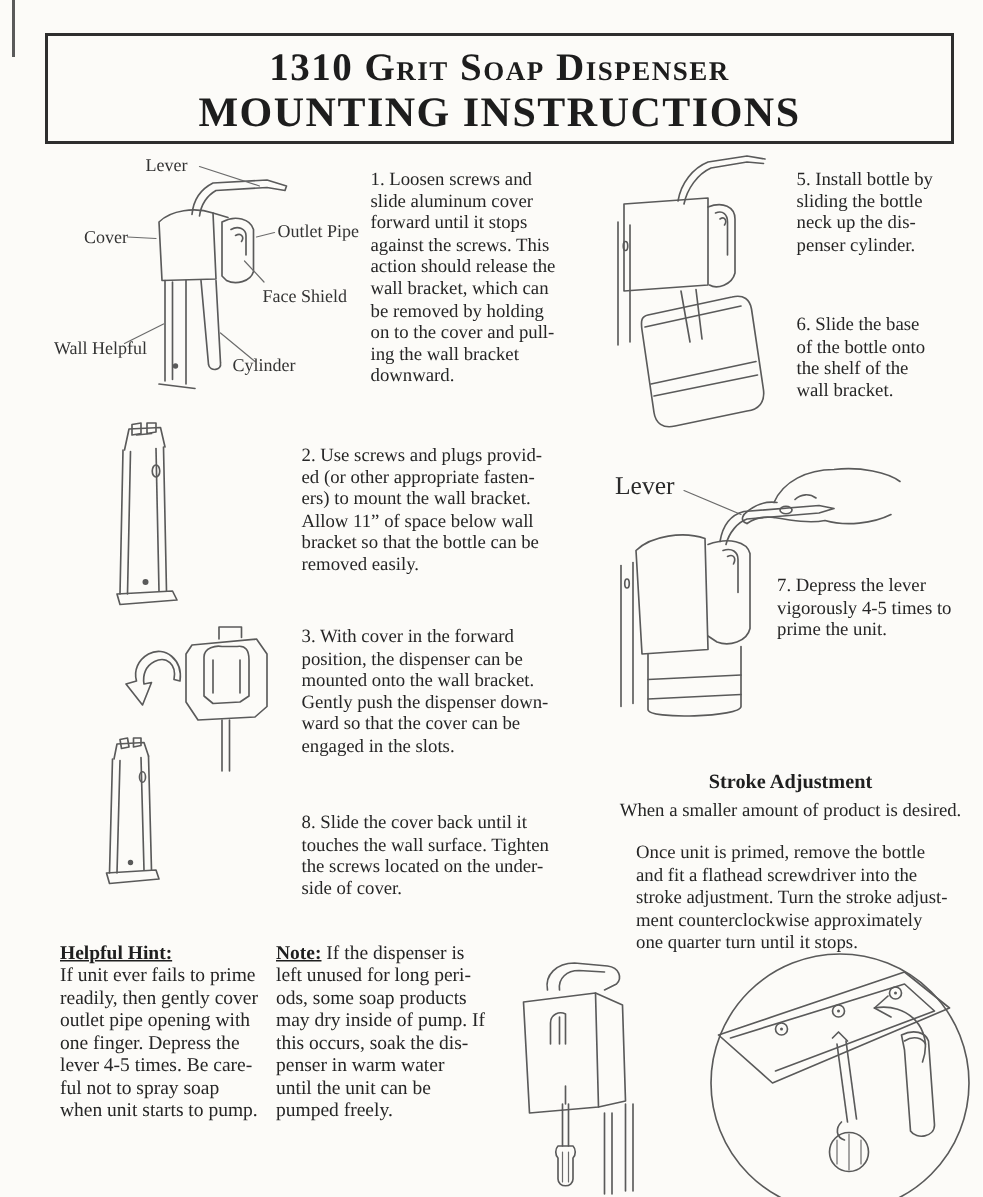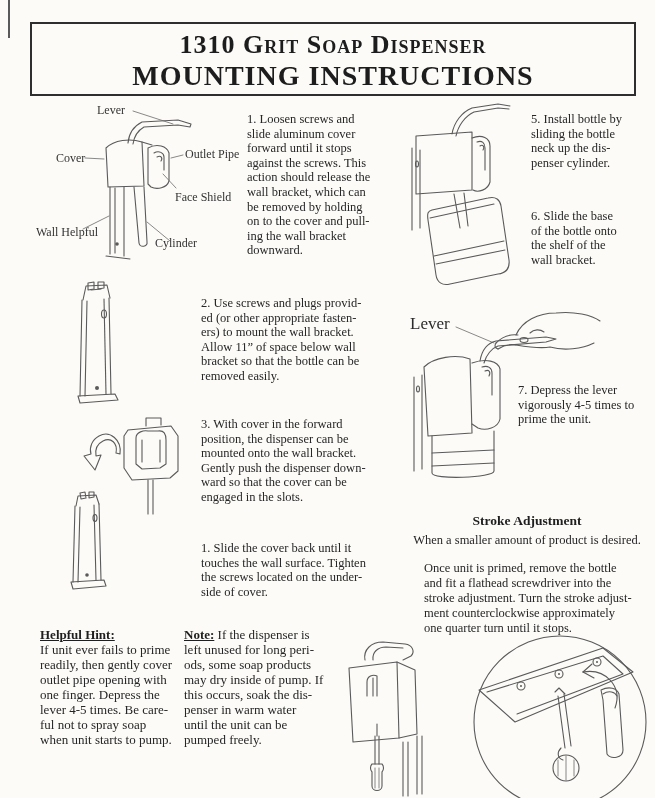--- a/index.html
+++ b/index.html
@@ -112,21 +112,21 @@
 ers) to mount the wall bracket.
 Allow 11” of space below wall
 bracket so that the bottle can be
 removed easily.</div>
   <div class="step" style="left:201px;top:417px;width:220px;">3. With cover in the forward
 position, the dispenser can be
 mounted onto the wall bracket.
 Gently push the dispenser down-
 ward so that the cover can be
 engaged in the slots.</div>
-  <div class="step" style="left:201px;top:541px;width:220px;">1. Slide the cover back until it
+  <div class="step" style="left:201px;top:541px;width:220px;">8. Slide the cover back until it
 touches the wall surface. Tighten
 the screws located on the under-
 side of cover.</div>
 
   <svg class="diagram" style="left:55px;top:278px;" width="95" height="140" viewBox="0 0 95 140">
     <g class="ink-line">
       <path d="M28,22 L31,8 L52,7 L55,20"></path>
       <path d="M33,5 L39,4 L39,11 L33,12 Z"></path>
       <path d="M43,4 L49,4 L49,10 L43,11 Z"></path>
       <path d="M36,12 L46,11"></path>

